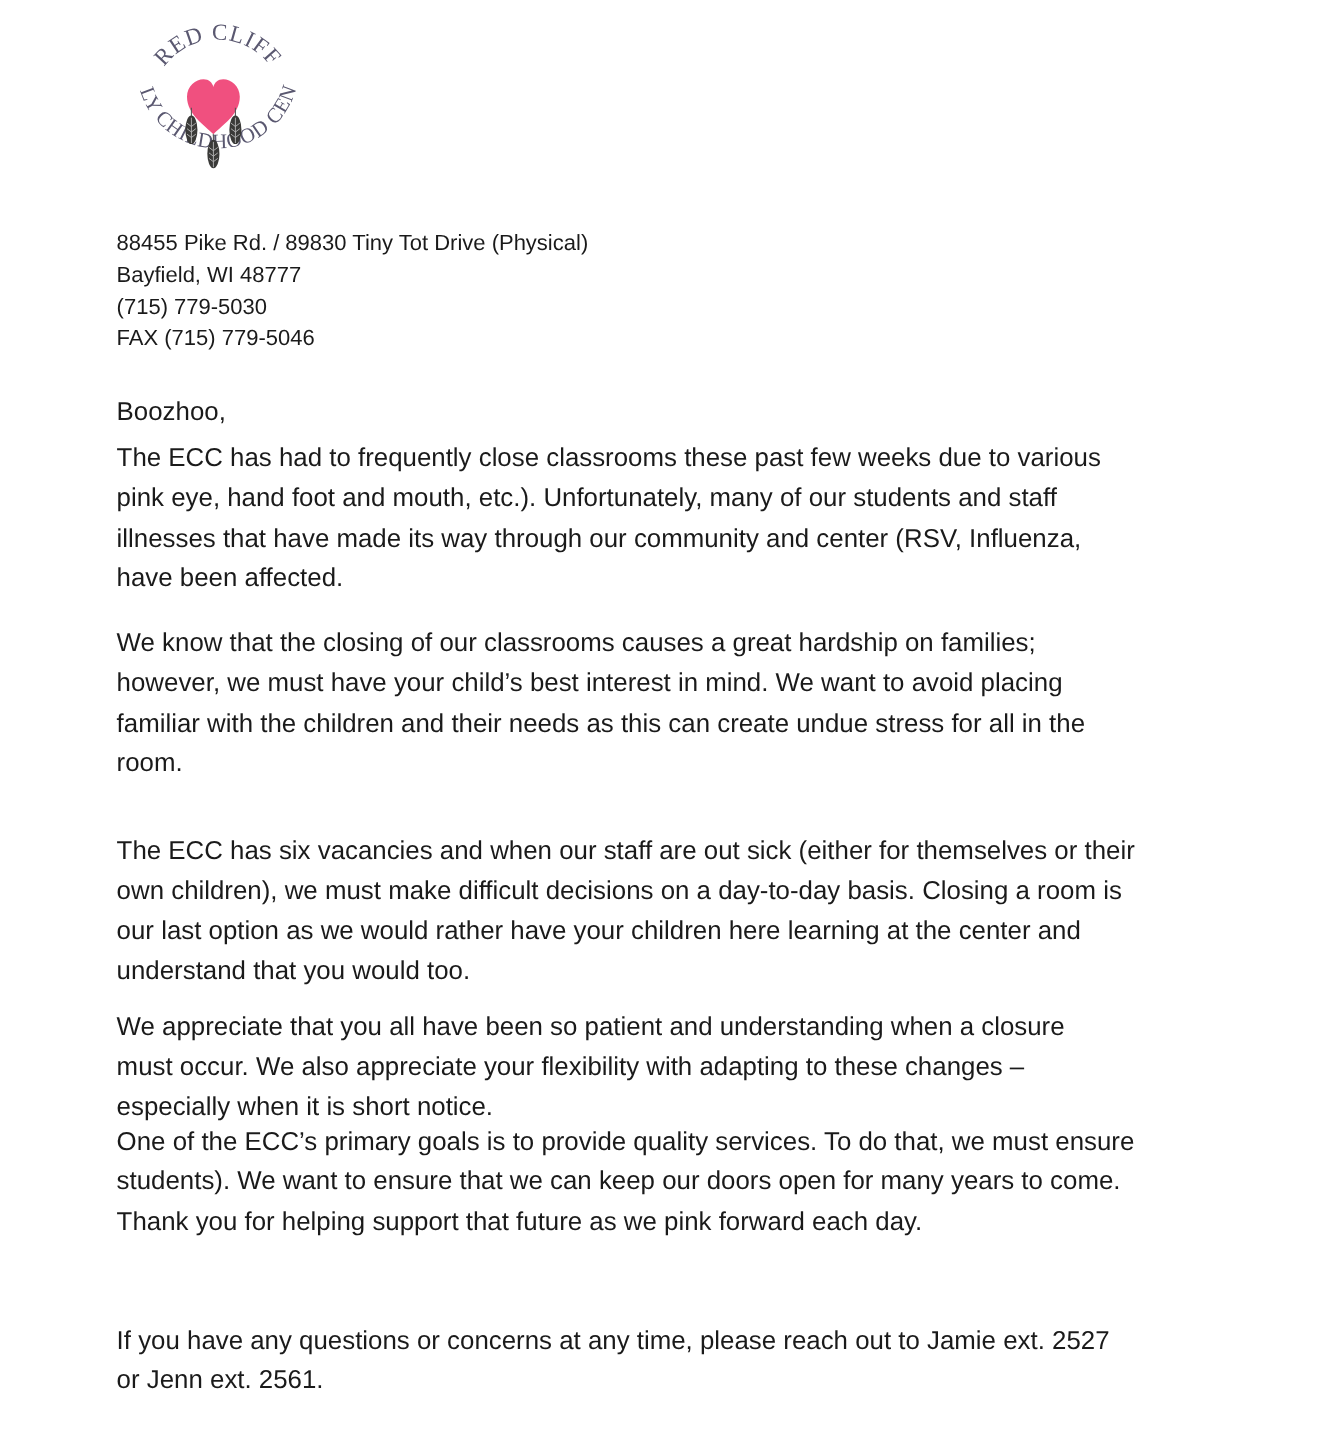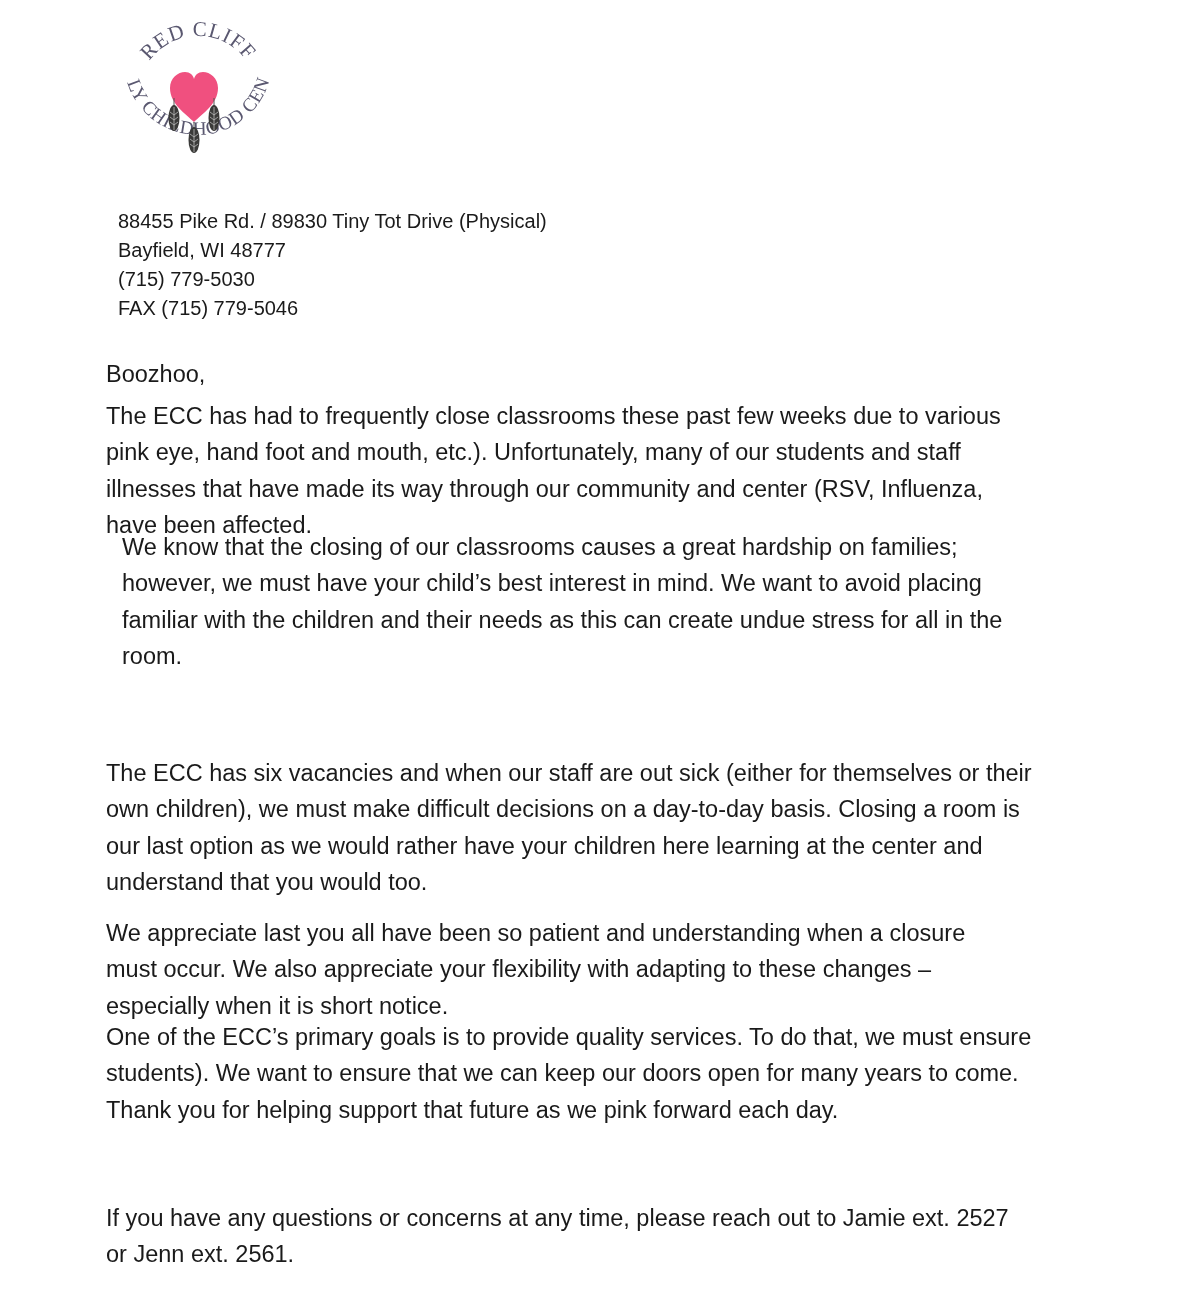--- a/index.html
+++ b/index.html
@@ -38,37 +38,36 @@
       position: absolute;
       left: 106px;
       top: 207px;
       font-size: 20px;
       line-height: 29px;
       color: #1a1a1a;
     }
     .address-line {
       display: block;
       white-space: nowrap;
-      margin-left: 12px;
     }
     .body-text {
       position: absolute;
       left: 106px;
       width: 1000px;
       font-size: 23.5px;
       line-height: 36.4px;
       color: #1a1a1a;
     }
     .body-line {
       display: block;
       white-space: nowrap;
     }
     .greeting { top: 356px; }
     .p1 { top: 398px; }
-    .p2 { top: 529px; margin-left: 16px; }
+    .p2 { top: 566px; }
     .p3 { top: 755px; }
     .p4 { top: 915px; }
     .p5 { top: 1019px; }
     .p6 {
       top: 1200px;
       font-size: 23.5px;
     }
   </style>
 </head>
 <body>
@@ -138,21 +137,21 @@
   </div>
 
   <div class="body-text p3">
     <span class="body-line">The ECC has six vacancies and when our staff are out sick (either for themselves or their</span>
     <span class="body-line">own children), we must make difficult decisions on a day-to-day basis. Closing a room is</span>
     <span class="body-line">our last option as we would rather have your children here learning at the center and</span>
     <span class="body-line">understand that you would too.</span>
   </div>
 
   <div class="body-text p4">
-    <span class="body-line">We appreciate last you all have been so patient and understanding when a closure</span>
+    <span class="body-line">We appreciate that you all have been so patient and understanding when a closure</span>
     <span class="body-line">must occur.  We also appreciate your flexibility with adapting to these changes –</span>
     <span class="body-line">especially when it is short notice.</span>
   </div>
 
   <div class="body-text p5">
     <span class="body-line">One of the ECC’s primary goals is to provide quality services. To do that, we must ensure</span>
     <span class="body-line">students). We want to ensure that we can keep our doors open for many years to come.</span>
     <span class="body-line">Thank you for helping support that future as we pink forward each day.</span>
   </div>
 

